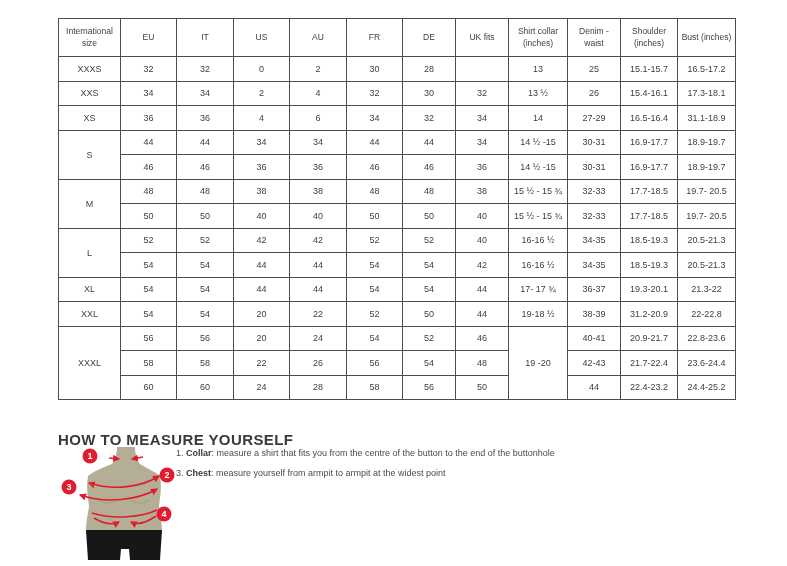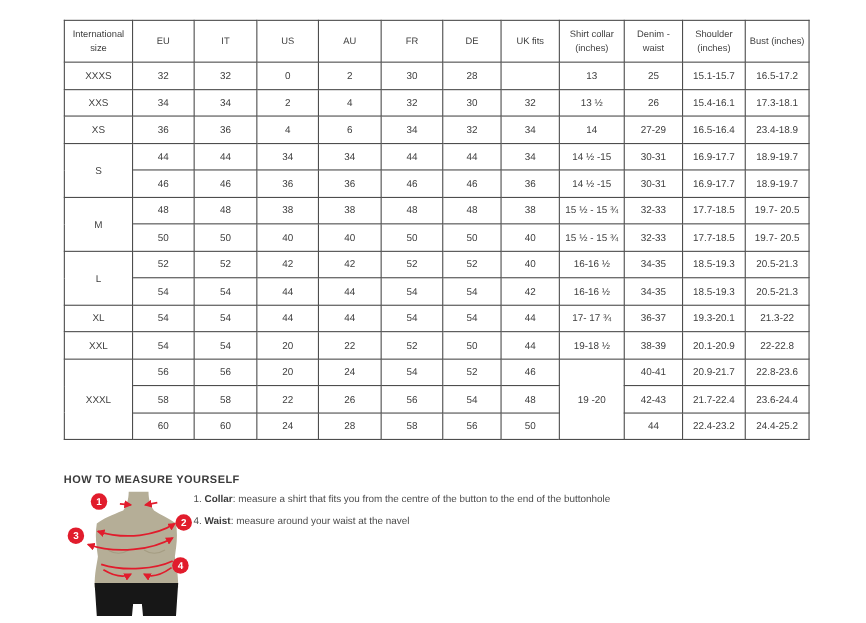--- a/index.html
+++ b/index.html
@@ -16,21 +16,21 @@
     padding:1px 2px; color:#3e3e3e; background:#fff;
   }
   .size-table thead tr { height:38px; }
   .size-table th { font-weight:400; font-size:8.5px; line-height:1.3; }
   .size-table tbody tr { height:24.5px; }
   .size-table td { font-size:9px; }
 
   
   .measure-title {
     position:absolute; left:58px; top:431px; margin:0;
-    font-size:10px; font-weight:bold; color:#3a3a3a; letter-spacing:0.4px;
+    font-size:15px; font-weight:bold; color:#3a3a3a; letter-spacing:0.4px;
   }
   .measure-list {
     position:absolute; left:176px; top:447px; margin:0; padding:0; list-style:none;
   }
   .measure-list li {
     font-size:9px; line-height:13px; margin:0 0 7px 0; color:#4b4b4b;
   }
   .measure-list .lbl { font-weight:bold; color:#3a3a3a;text-align:right; }
 
   .figure-wrap { position:absolute; left:56px; top:444px; width:120px; height:122px; }
@@ -105,21 +105,21 @@
           <td>36</td>
           <td>36</td>
           <td>4</td>
           <td>6</td>
           <td>34</td>
           <td>32</td>
           <td>34</td>
           <td>14</td>
           <td>27-29</td>
           <td>16.5-16.4</td>
-          <td>23.4-18.9</td>
+          <td>31.1-18.9</td>
         </tr>
         <tr>
           <td rowspan="2">S</td>
           <td>44</td>
           <td>44</td>
           <td>34</td>
           <td>34</td>
           <td>44</td>
           <td>44</td>
           <td>34</td>
@@ -213,21 +213,21 @@
           <td>XXL</td>
           <td>54</td>
           <td>54</td>
           <td>20</td>
           <td>22</td>
           <td>52</td>
           <td>50</td>
           <td>44</td>
           <td>19-18 ½</td>
           <td>38-39</td>
-          <td>20.1-20.9</td>
+          <td>31.2-20.9</td>
           <td>22-22.8</td>
         </tr>
         <tr>
           <td rowspan="3">XXXL</td>
           <td>56</td>
           <td>56</td>
           <td>20</td>
           <td>24</td>
           <td>54</td>
           <td>52</td>
@@ -298,16 +298,16 @@
         <circle cx="13" cy="43" r="7.5" fill="#e11c2c"></circle>
         <text x="13" y="46.2" text-anchor="middle" font-size="9" font-weight="bold" fill="#ffffff">3</text>
         <circle cx="108" cy="70" r="7.5" fill="#e11c2c"></circle>
         <text x="108" y="73.2" text-anchor="middle" font-size="9" font-weight="bold" fill="#ffffff">4</text>
       </g>
     </svg>
   </div>
 
   <ol class="measure-list" id="measure-list">
       <li><span>1. </span><span class="lbl">Collar</span><span>: measure a shirt that fits you from the centre of the button to the end of the buttonhole</span></li>
-      <li><span>4. </span><span class="lbl">Waist</span><span>: measure around your waist at the navel</span></li>
+      <li><span>3. </span><span class="lbl">Chest</span><span>: measure yourself from armpit to armpit at the widest point</span></li>
     </ol>
 
 </div>
 
 </body></html>

